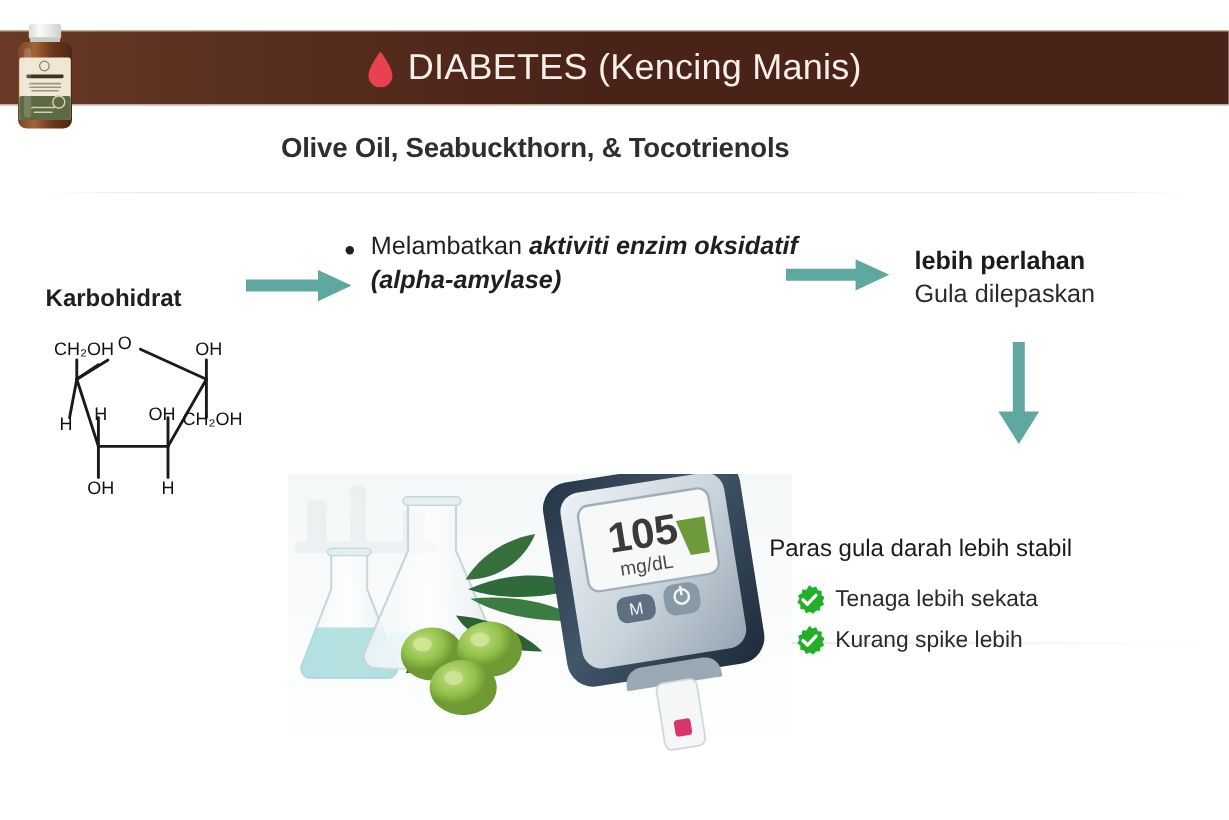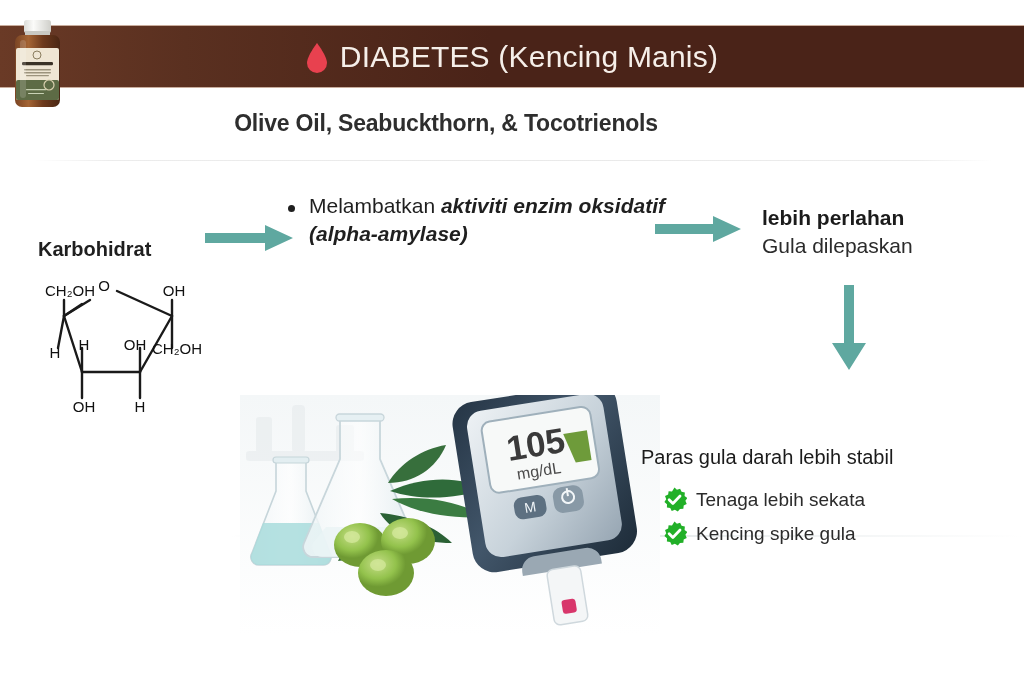--- a/index.html
+++ b/index.html
@@ -275,15 +275,15 @@
       <path d="M14 0.5 l2.7 2.6 l3.6 -1.1 l1.6 3.4 l3.7 .8 l-.3 3.8 l3 2.3 l-2.1 3.2 l1.5 3.5 l-3.4 1.7 l-.4 3.7 l-3.8 .1 l-2.4 2.9 l-3.3 -1.9 l-3.5 1.4 l-1.7 -3.4 l-3.7 -.5 l.1 -3.8 l-2.9 -2.4 l2 -3.2 l-1.3 -3.5 l3.5 -1.6 l.5 -3.7 l3.8 .2 z" fill="#22B028"></path>
       <path d="M8 14.3 l4.2 4.2 l8 -8.4" fill="none" stroke="#ffffff" stroke-width="3.1" stroke-linecap="round" stroke-linejoin="round"></path>
     </svg>
     <span class="check-label">Tenaga lebih sekata</span>
   </div>
   <div class="check-row">
     <svg class="check-badge" viewBox="0 0 28 28">
       <path d="M14 0.5 l2.7 2.6 l3.6 -1.1 l1.6 3.4 l3.7 .8 l-.3 3.8 l3 2.3 l-2.1 3.2 l1.5 3.5 l-3.4 1.7 l-.4 3.7 l-3.8 .1 l-2.4 2.9 l-3.3 -1.9 l-3.5 1.4 l-1.7 -3.4 l-3.7 -.5 l.1 -3.8 l-2.9 -2.4 l2 -3.2 l-1.3 -3.5 l3.5 -1.6 l.5 -3.7 l3.8 .2 z" fill="#22B028"></path>
       <path d="M8 14.3 l4.2 4.2 l8 -8.4" fill="none" stroke="#ffffff" stroke-width="3.1" stroke-linecap="round" stroke-linejoin="round"></path>
     </svg>
-    <span class="check-label">Kencing spike gula</span>
+    <span class="check-label">Kurang spike lebih</span>
   </div>
 </div>
 
 </body></html>

